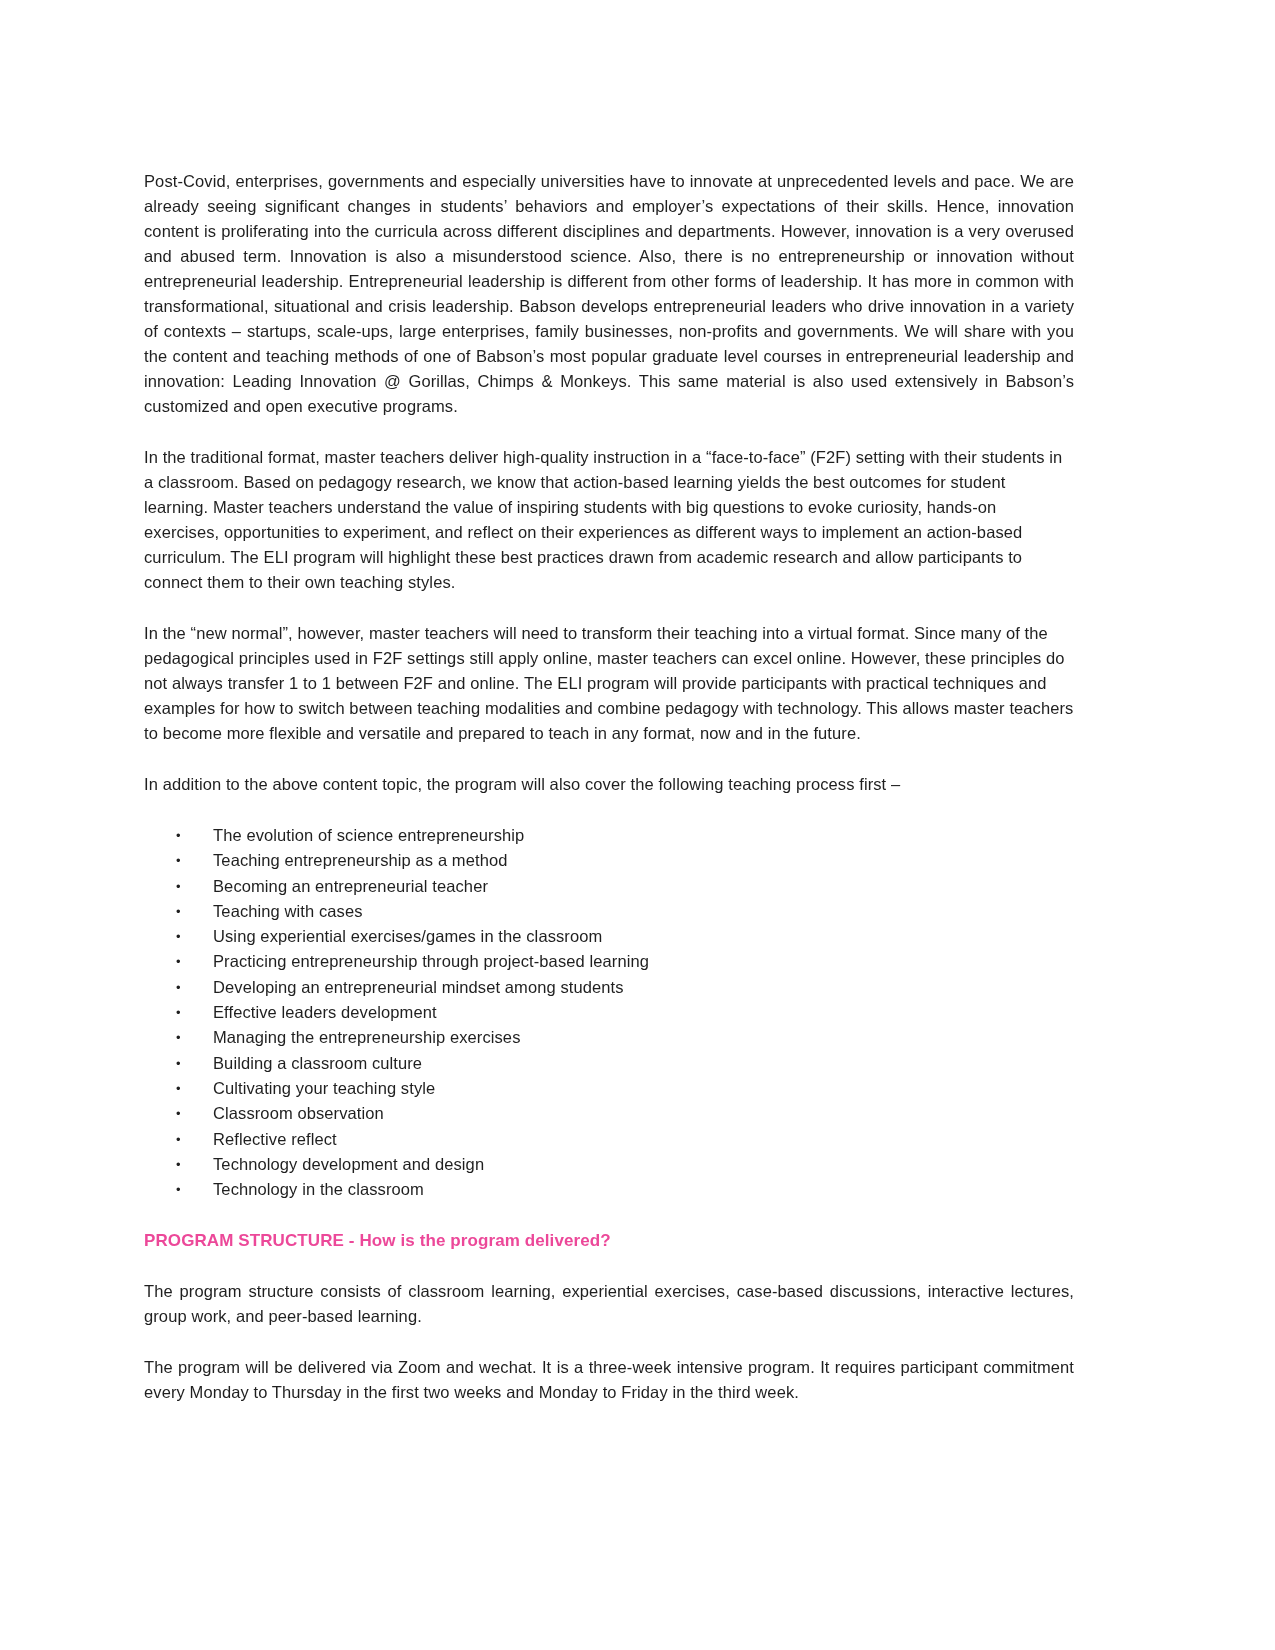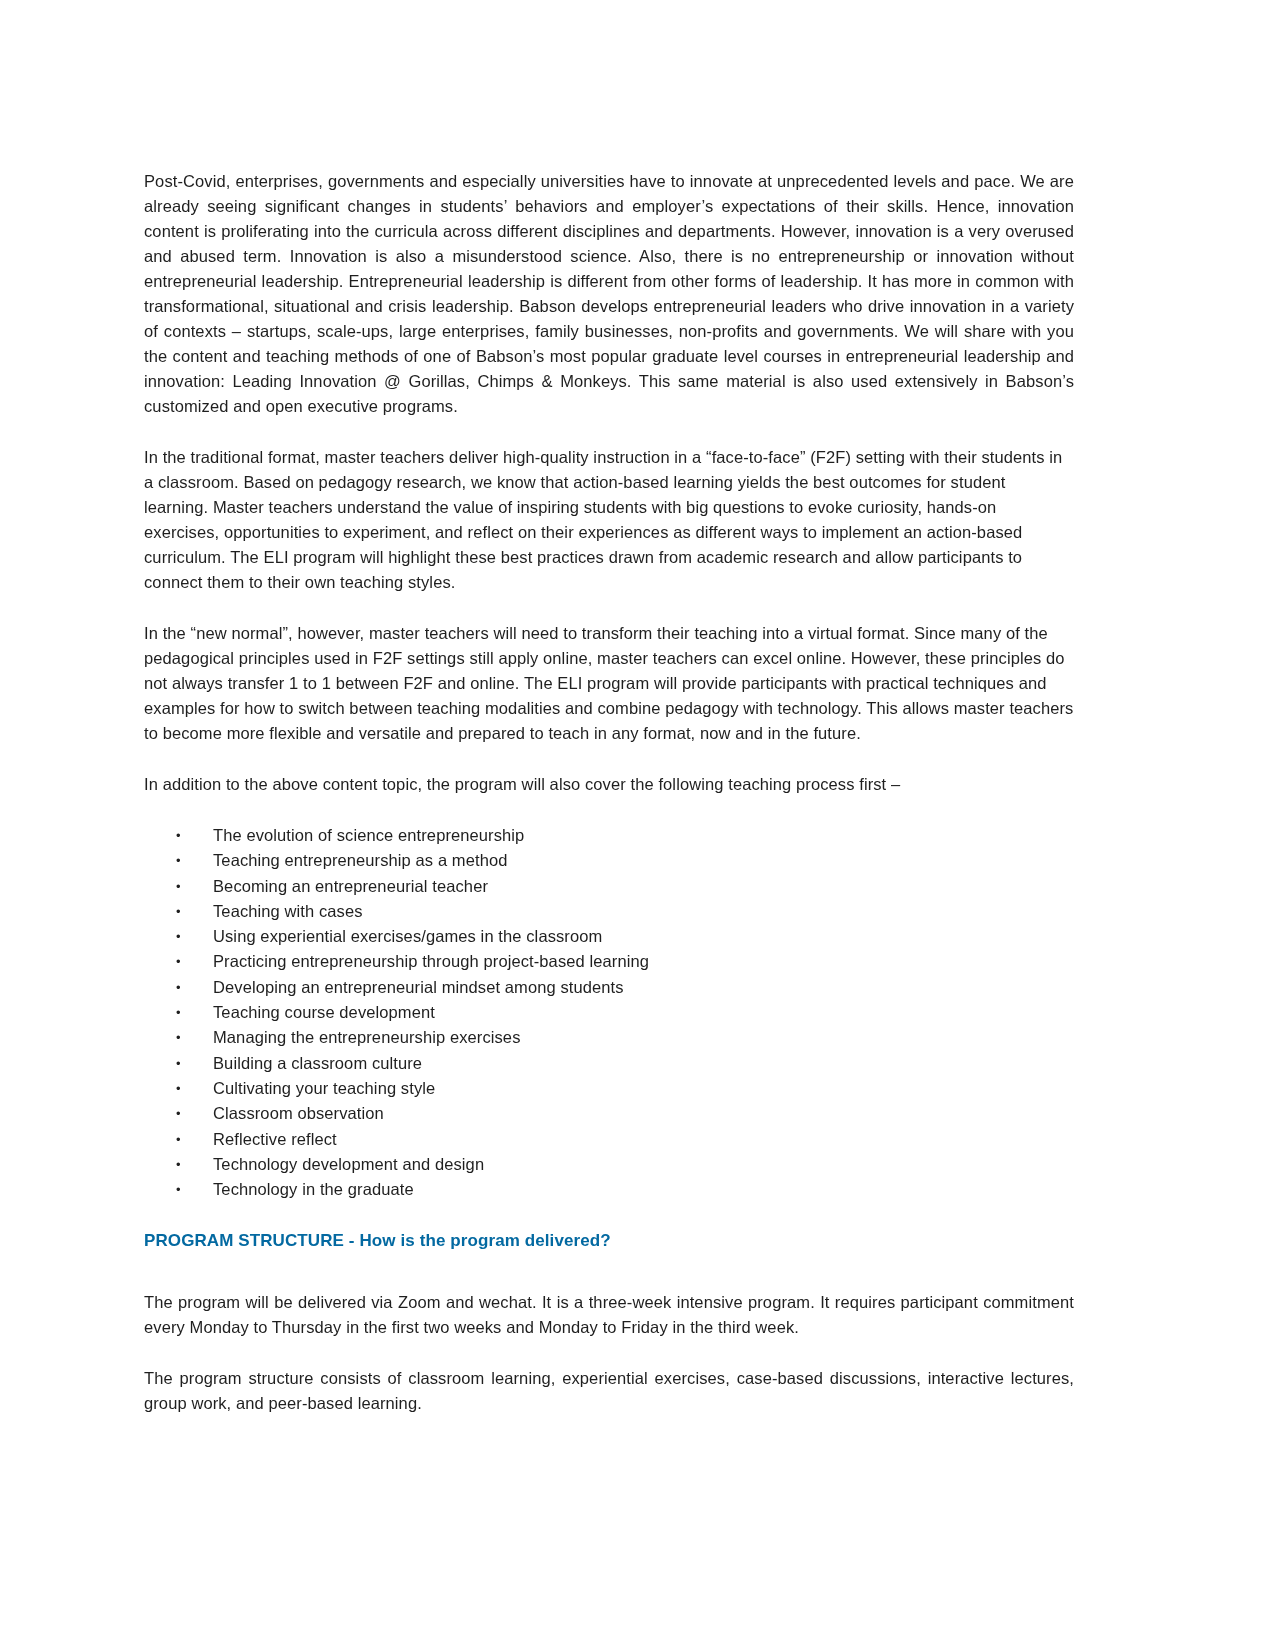--- a/index.html
+++ b/index.html
@@ -43,24 +43,24 @@
     line-height: 25.3px;
   }
   ul.topics li .bullet {
     position: absolute;
     left: 32px;
     top: 0;
     font-size: 13px;
     color: #1f1f1f;
   }
   h2.section-heading {
-    margin: 0 0 37px 0;
+    margin: 0 0 26px 0;
     font-size: 17px;
     font-weight: bold;
-    color: #0369a1;
+    color: #ec4899;
     line-height: 25px;
   }
 </style>
 </head>
 <body>
 
 <div class="page">
   <div class="content">
 
     <p class="justified">Post-Covid, enterprises, governments and especially universities have to innovate at unprecedented levels and pace. We are already seeing significant changes in students’ behaviors and employer’s expectations of their skills. Hence, innovation content is proliferating into the curricula across different disciplines and departments. However, innovation is a very overused and abused term. Innovation is also a misunderstood science. Also, there is no entrepreneurship or innovation without entrepreneurial leadership. Entrepreneurial leadership is different from other forms of leadership. It has more in common with transformational, situational and crisis leadership. Babson develops entrepreneurial leaders who drive innovation in a variety of contexts – startups, scale-ups, large enterprises, family businesses, non-profits and governments. We will share with you the content and teaching methods of one of Babson’s most popular graduate level courses in entrepreneurial leadership and innovation: Leading Innovation @ Gorillas, Chimps &amp; Monkeys. This same material is also used extensively in Babson’s customized and open executive programs.</p>
@@ -72,30 +72,30 @@
     <p>In addition to the above content topic, the program will also cover the following teaching process first –</p>
 
     <ul class="topics">
       <li><span class="bullet">•</span><span>The evolution of science entrepreneurship</span></li>
       <li><span class="bullet">•</span><span>Teaching entrepreneurship as a method</span></li>
       <li><span class="bullet">•</span><span>Becoming an entrepreneurial teacher</span></li>
       <li><span class="bullet">•</span><span>Teaching with cases</span></li>
       <li><span class="bullet">•</span><span>Using experiential exercises/games in the classroom</span></li>
       <li><span class="bullet">•</span><span>Practicing entrepreneurship through project-based learning</span></li>
       <li><span class="bullet">•</span><span>Developing an entrepreneurial mindset among students</span></li>
-      <li><span class="bullet">•</span><span>Teaching course development</span></li>
+      <li><span class="bullet">•</span><span>Effective leaders development</span></li>
       <li><span class="bullet">•</span><span>Managing the entrepreneurship exercises</span></li>
       <li><span class="bullet">•</span><span>Building a classroom culture</span></li>
       <li><span class="bullet">•</span><span>Cultivating your teaching style</span></li>
       <li><span class="bullet">•</span><span>Classroom observation</span></li>
       <li><span class="bullet">•</span><span>Reflective reflect</span></li>
       <li><span class="bullet">•</span><span>Technology development and design</span></li>
-      <li><span class="bullet">•</span><span>Technology in the graduate</span></li>
+      <li><span class="bullet">•</span><span>Technology in the classroom</span></li>
     </ul>
 
     <h2 class="section-heading">PROGRAM STRUCTURE - How is the program delivered?</h2>
 
+    <p class="justified">The program structure consists of classroom learning, experiential exercises, case-based discussions, interactive lectures, group work, and peer-based learning.</p>
+
     <p class="justified">The program will be delivered via Zoom and wechat. It is a three-week intensive program. It requires participant commitment every Monday to Thursday in the first two weeks and Monday to Friday in the third week.</p>
-
-    <p class="justified">The program structure consists of classroom learning, experiential exercises, case-based discussions, interactive lectures, group work, and peer-based learning.</p>
 
   </div>
 </div>
 
 </body></html>

